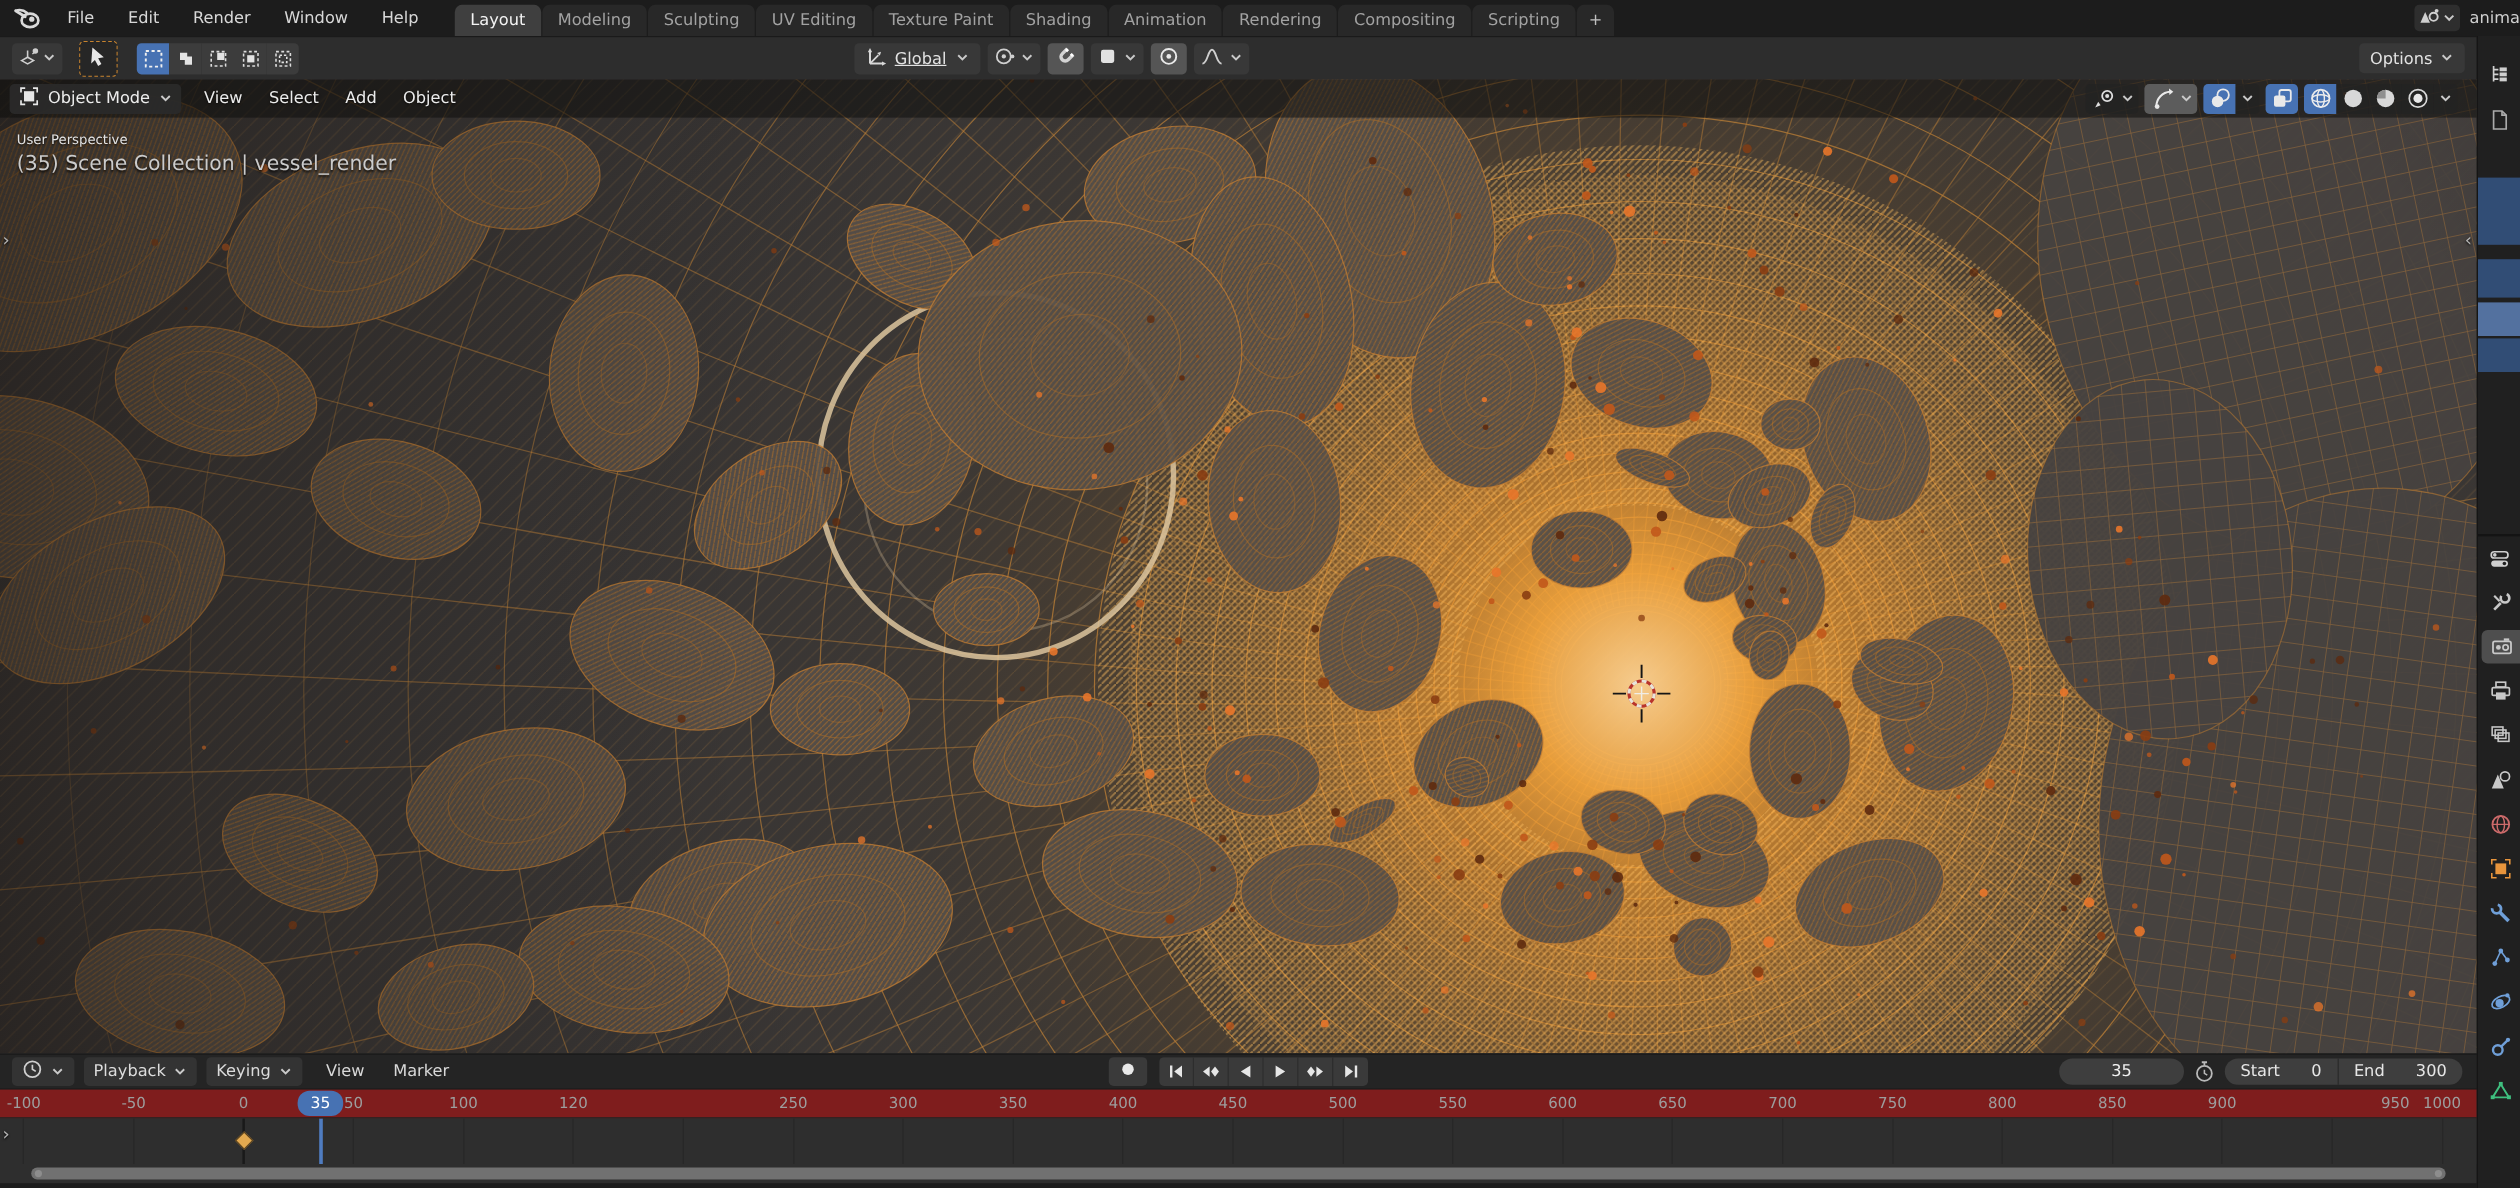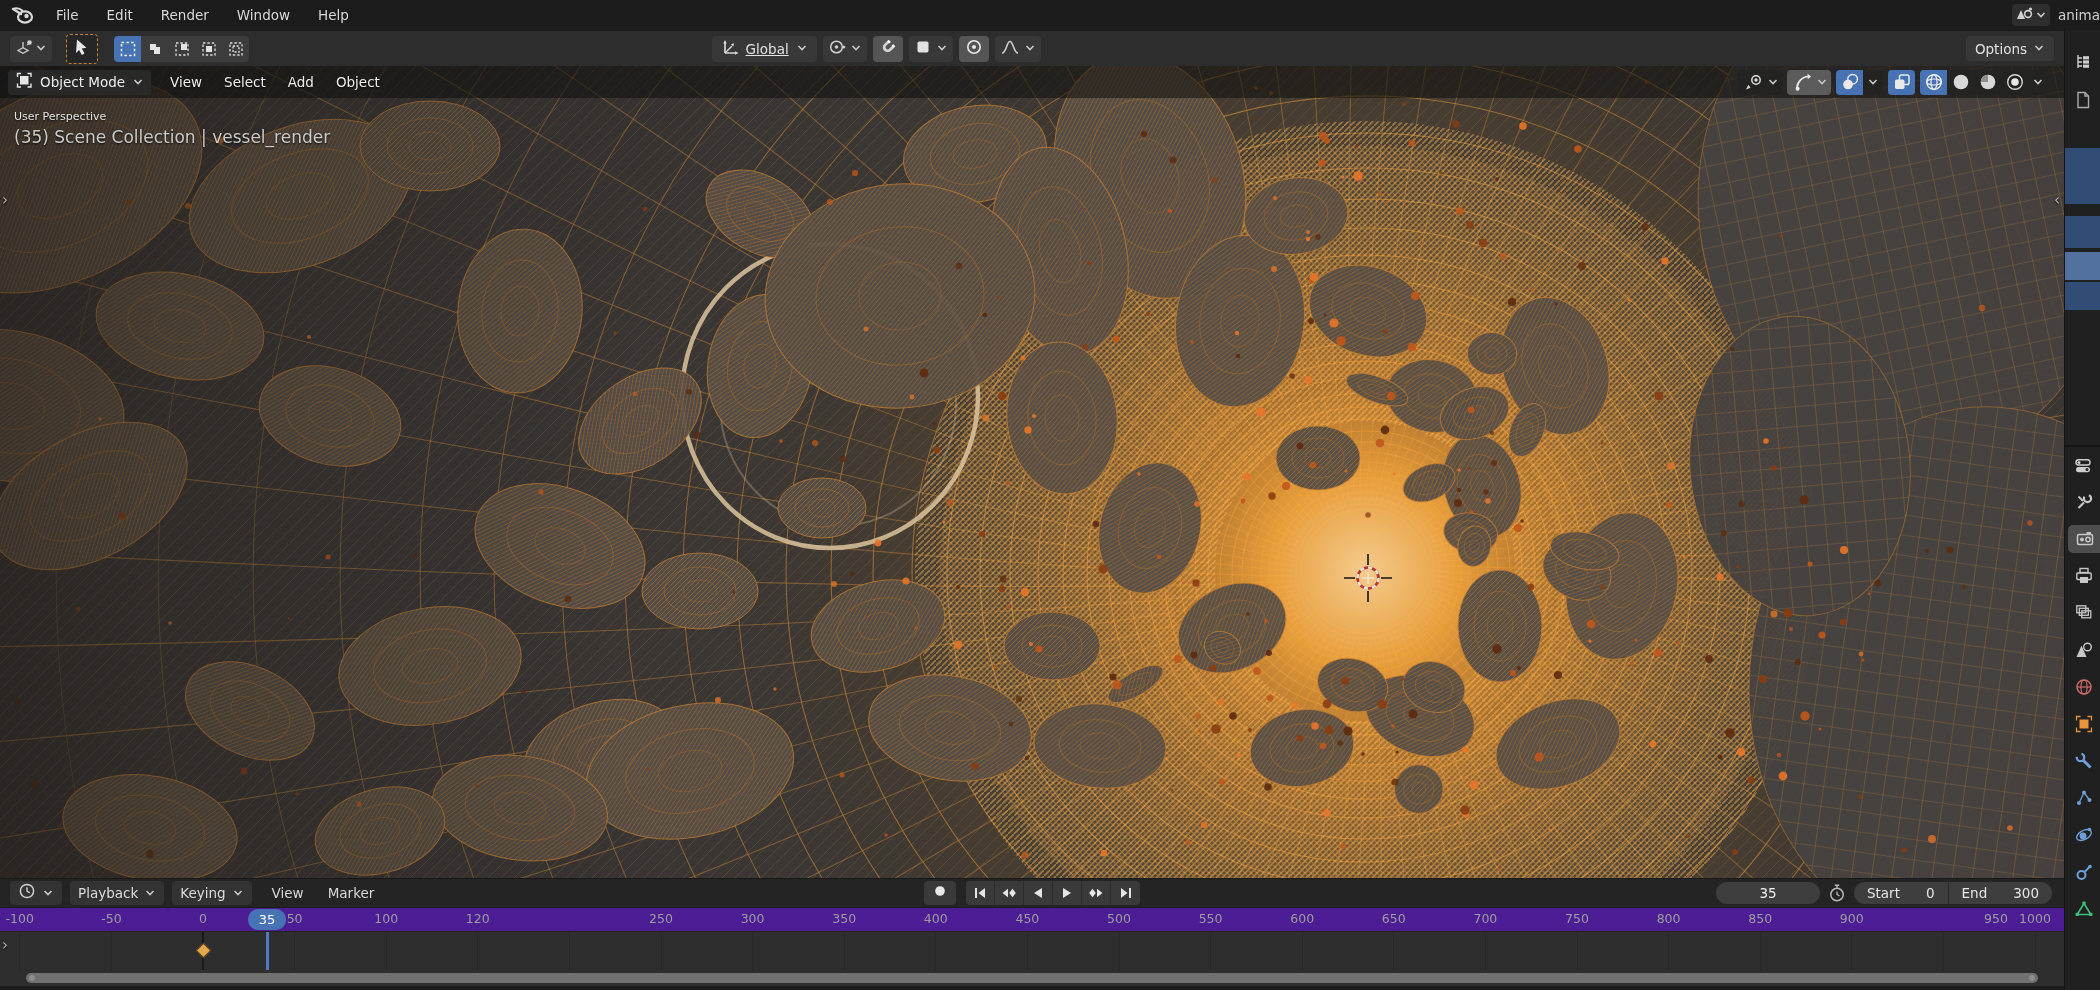--- a/index.html
+++ b/index.html
@@ -64,21 +64,21 @@
   .rec{width:32px;height:24px;background:#3a3a3a;border-radius:4px;display:flex;align-items:center;justify-content:center;margin-right:10px;}
   .pgrp{display:flex;border-radius:4px;overflow:hidden;}
   .pgrp .pb{width:29px;height:24px;background:#3a3a3a;display:flex;align-items:center;justify-content:center;border-right:1px solid #2d2d2d;}
   .pgrp .pb:last-child{border-right:none;}
   .tl-right{position:absolute;right:12px;display:flex;align-items:center;gap:7px;}
   .frame-field{width:104px;height:22px;background:#3e3e3e;border-radius:11px;display:flex;align-items:center;justify-content:center;
                font-size:13.5px;color:#f0f0f0;}
   .se-grp{height:22px;background:#3e3e3e;border-radius:11px;display:flex;align-items:center;font-size:13.5px;color:#e6e6e6;}
   .se-grp .cell{padding:0 13px;display:flex;gap:26px;}
   .se-grp .div{width:1px;height:100%;background:#2a2a2a;}
-  .tl-ruler{height:24px;background:#4c1d95;position:relative;border-bottom:1px solid #232323;}
+  .tl-ruler{height:24px;background:#7f1d1d;position:relative;border-bottom:1px solid #232323;}
   .tick-label{position:absolute;top:3px;transform:translateX(-50%);font-size:12.5px;color:#9d9d9d;}
   .frame-badge{position:absolute;top:1px;height:21px;min-width:38px;padding:0 9px;background:#4772b3;border-radius:10px;
                color:#fff;font-size:13px;display:flex;align-items:center;justify-content:center;transform:translateX(-50%);z-index:3;}
   .tl-tracks{height:38px;background:#2e2e2e;position:relative;overflow:hidden;}
   .gridline{position:absolute;top:0;bottom:0;width:1px;background:#272727;}
   .keyline{position:absolute;top:0;bottom:0;width:1.5px;background:#191919;}
   .playhead{position:absolute;top:0;bottom:0;width:2.5px;background:#4f7cc0;}
   .keyframe{position:absolute;width:11px;height:11px;background:#e3a94f;border:1.5px solid rgba(0,0,0,.6);transform:rotate(45deg);}
   .tl-scroll{height:16px;position:relative;}
   .hbar{position:absolute;left:26px;right:26px;top:3px;height:10px;background:#717171;border-radius:5px;}
@@ -107,20 +107,33 @@
         <path d="M2 4 L10 9" stroke="#d9d9d9" stroke-width="2.4" stroke-linecap="round"></path>
         <path d="M2 4 Q7 2 12 6" fill="none" stroke="#d9d9d9" stroke-width="2"></path>
       </svg>
     </div>
     <div class="menus" id="topbar-menus">
         <div class="menu-item">File</div>
         <div class="menu-item">Edit</div>
         <div class="menu-item">Render</div>
         <div class="menu-item">Window</div>
         <div class="menu-item">Help</div>
+      </div>
+    <div class="tabs" id="workspace-tabs">
+        <div class="wtab active">Layout</div>
+        <div class="wtab">Modeling</div>
+        <div class="wtab">Sculpting</div>
+        <div class="wtab">UV Editing</div>
+        <div class="wtab">Texture Paint</div>
+        <div class="wtab">Shading</div>
+        <div class="wtab">Animation</div>
+        <div class="wtab">Rendering</div>
+        <div class="wtab">Compositing</div>
+        <div class="wtab">Scripting</div>
+        <div class="wtab plus">+</div>
       </div>
     <div class="scene-cluster">
       <div class="scene-btn">
         <span id="ic-scene-sel"><svg width="20" height="16" viewBox="0 0 20 16">
               <path d="M2 14L6 5l4 9Z" fill="#cfcfcf"></path>
               <circle cx="13" cy="9" r="3.4" fill="none" stroke="#cfcfcf" stroke-width="1.6"></circle>
               <circle cx="15.5" cy="4" r="1.6" fill="#cfcfcf"></circle>
             </svg></span>
         <span id="chev-scene"><svg width="12" height="12" viewBox="0 0 12 12">
               <path d="M2.5 4l3.5 3.5L9.5 4" fill="none" stroke="#c9c9c9" stroke-width="1.6"></path>

